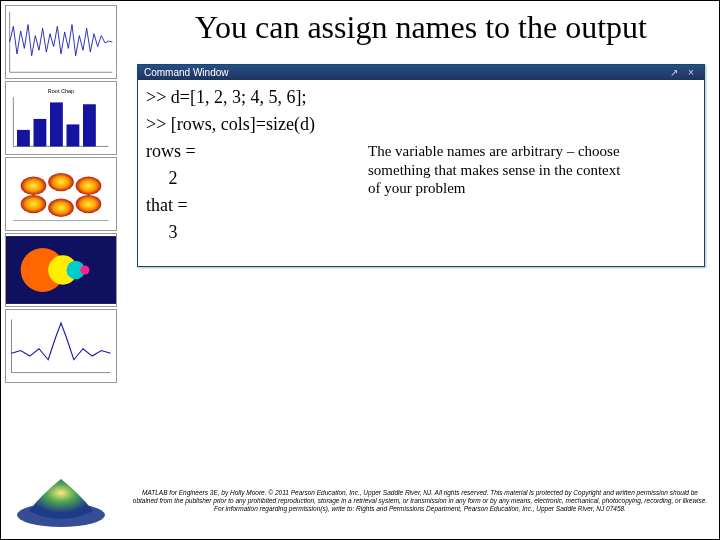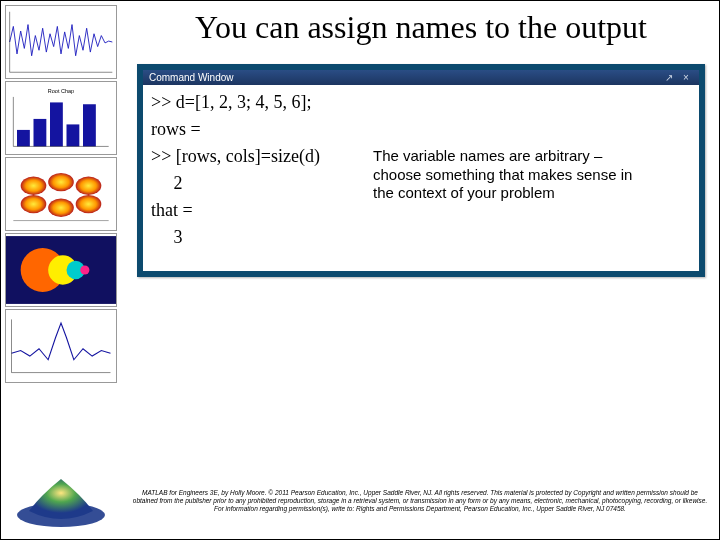--- a/index.html
+++ b/index.html
@@ -41,21 +41,21 @@
     padding: 8px 16px 0 16px;
   }
   .title {
     font-size: 32px;
     font-family: "Times New Roman", serif;
     text-align: center;
     line-height: 1.15;
     margin-bottom: 18px;
   }
   .cmdwin {
-    border: 6px solid #0c4a6e;
+    border: 1px solid #0c4a6e;
     width: 100%;
     background: #e5e5e5;
     box-shadow: 1px 1px 2px rgba(0,0,0,0.3);
   }
   .cmdwin-title {
     background: linear-gradient(to bottom, #2a4d85, #1c3560);
     color: #fff;
     font-size: 10px;
     padding: 2px 6px;
     display: flex;
@@ -77,21 +77,21 @@
     font-family: "Times New Roman", serif;
     font-size: 18px;
     line-height: 1.5;
   }
   .cmdwin-body .line { white-space: pre; }
   .note {
     position: absolute;
     left: 230px;
     top: 62px;
     width: 260px;
-    font-family: Liberation Sans, sans-serif;
+    font-family: Liberation Serif, serif;
     font-size: 15px;
     line-height: 1.25;
     color: #000;
   }
   .footer {
     position: absolute;
     bottom: 26px;
     left: 130px;
     right: 10px;
     font-size: 6.5px;
@@ -178,22 +178,22 @@
   <div class="cmdwin">
     <div class="cmdwin-title">
       <span>Command Window</span>
       <span class="icons">
         <span>↗</span>
         <span>×</span>
       </span>
     </div>
     <div class="cmdwin-body">
       <div class="line">&gt;&gt; d=[1, 2, 3; 4, 5, 6];</div>
+      <div class="line">&gt;&gt; [rows, cols]=size(d)</div>
       <div class="line">rows =</div>
-      <div class="line">&gt;&gt; [rows, cols]=size(d)</div>
       <div class="line">     2</div>
       <div class="line">that =</div>
       <div class="line">     3</div>
       <div class="note">The variable names are arbitrary – choose something that makes sense in the context of your problem</div>
     </div>
   </div>
 </div>
 
 <div class="footer">MATLAB for Engineers 3E, by Holly Moore. © 2011 Pearson Education, Inc., Upper Saddle River, NJ. All rights reserved. This material is protected by Copyright and written permission should be obtained from the publisher prior to any prohibited reproduction, storage in a retrieval system, or transmission in any form or by any means, electronic, mechanical, photocopying, recording, or likewise. For information regarding permission(s), write to: Rights and Permissions Department, Pearson Education, Inc., Upper Saddle River, NJ 07458.</div>
 

